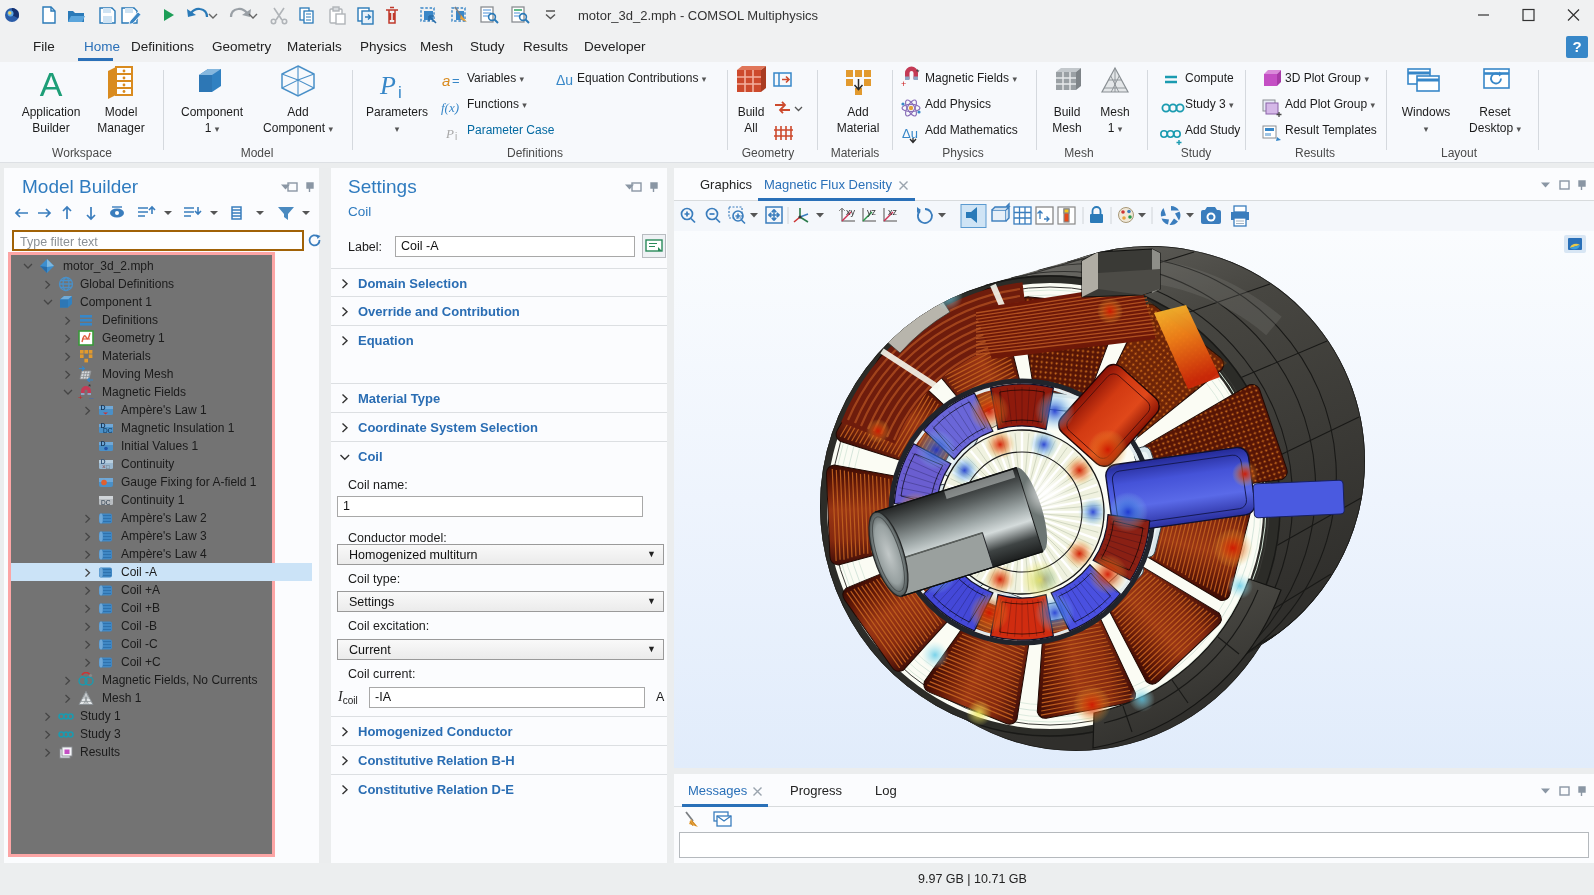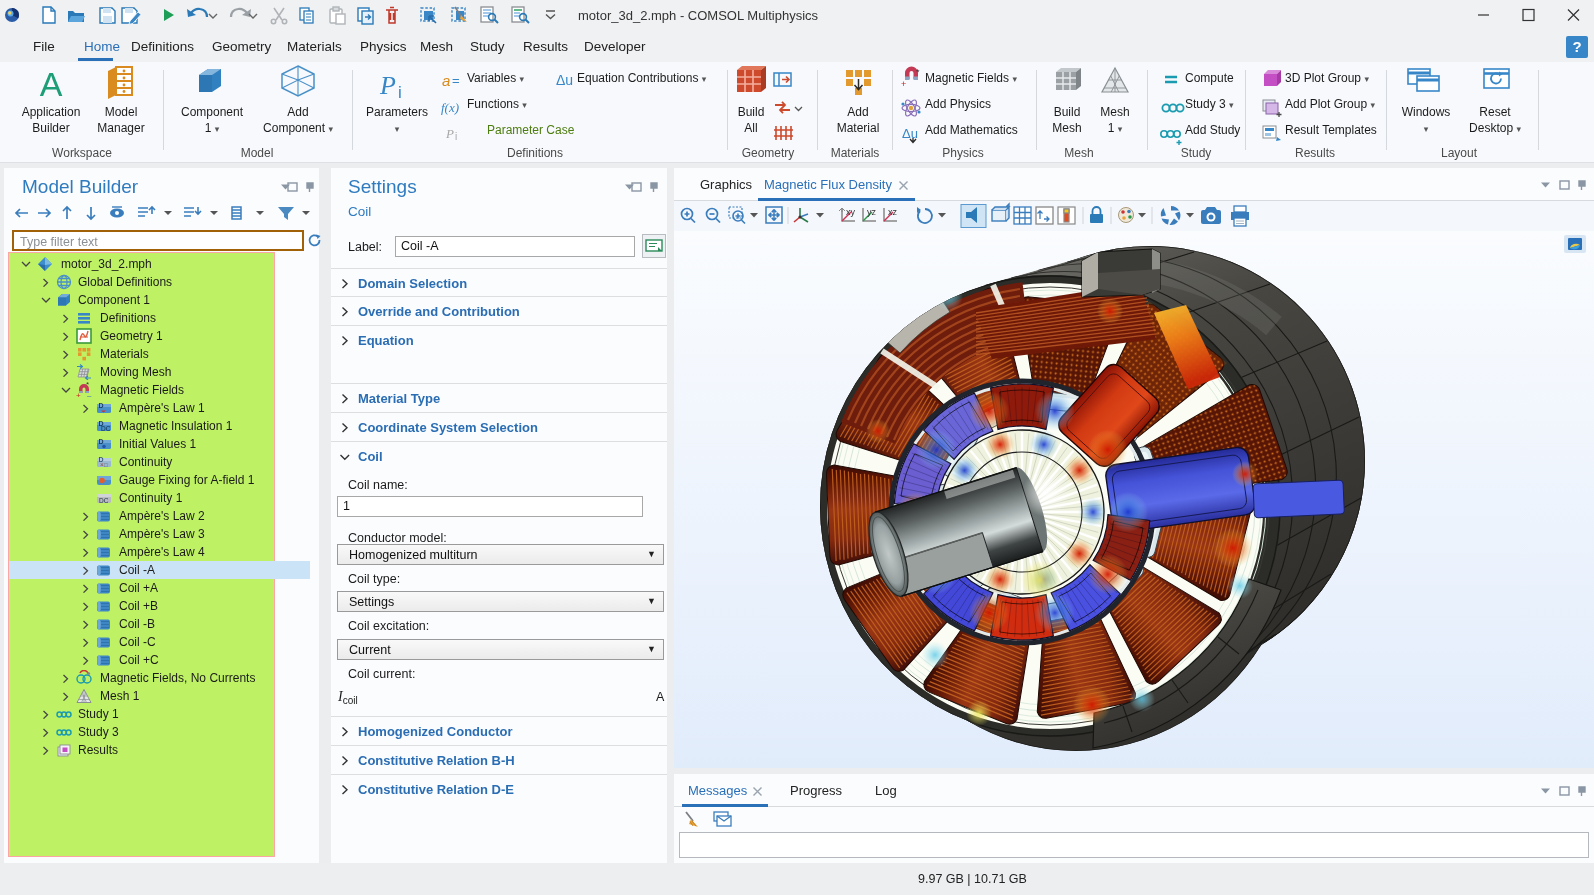--- a/index.html
+++ b/index.html
@@ -14,35 +14,35 @@
 .menu-item { top:9px; font-size:13.5px; color:#222; }
 .menu-home { color:#2a70b8; }
 #home-underline { left:78px; top:58px; width:35px; height:3px; background:#2a70b8; }
 
 
 #ribbon { left:0; top:62px; width:1594px; height:101px; background:#f7f9fc; border-bottom:1px solid #dde0e4; }
 .rsep { top:8px; width:1px; height:80px; background:#d5d9de; position:absolute; }
 .rlabel { top:84px; font-size:12px; color:#4a4a4a; position:absolute; text-align:center; }
 .rbig { position:absolute; text-align:center; font-size:12px; color:#1c1c1c; line-height:16px; }
 .rsmall { position:absolute; font-size:12px; color:#1c1c1c; white-space:nowrap; }
-.gray { color:#4d7c0f;margin-left:20px; }
+.gray { color:#0369a1; }
 .chev { color:#555; font-size:9px; }
 
 
 #main { left:0; top:163px; width:1594px; height:700px; background:#ebedee; }
 .panel { position:absolute; background:#fbfcfe; }
 #mb-panel { left:4px; top:5px; width:315px; height:695px;padding-left:24px; }
 #set-panel { left:331px; top:5px; width:336px; height:695px; }
 #gfx-panel { left:674px; top:5px; width:920px; height:600px; background:#fbfcfe; }
 #msg-panel { left:674px; top:611px; width:920px; height:89px; background:#fbfcfe; }
 .ptitle { font-size:19px; color:#2f7bbf; position:absolute; }
 .psub { font-size:13.5px; color:#2f7bbf; position:absolute; }
 
 
-#tree { position:absolute; left:4px; top:84px; width:267px; height:605px; border:1px solid #fca5a5; background:#bef264; }
+#tree { position:absolute; left:4px; top:84px; width:267px; height:605px; border:3px solid #fca5a5; background:#737373; }
 .trow { position:absolute; height:18px; font-size:12px; color:#1b1b1b; white-space:nowrap; }
 .trow .txt { position:absolute; top:2px; }
 .tsel { background:#cbe3f7; width:301px; }
 .ticon { position:absolute; top:1px; width:16px; height:16px; }
 
 
 .sechead { position:absolute; left:0; width:336px; height:29px; border-top:1px solid #dcdfe2; }
 .sechead .lbl { position:absolute; left:27px; top:7px; font-size:13px; font-weight:bold; color:#2a6db3; }
 .flabel { position:absolute; font-size:12.5px; color:#1b1b1b; }
 .tinput { position:absolute; border:1px solid #a8a8a8; background:#fff; font-size:12.5px; color:#111; padding:2px 5px; }
@@ -838,20 +838,21 @@
           <span class="dtxt">Settings</span>
           <span class="darr">▼</span>
         </div>
       <div class="flabel" style="left:17px;top:451px">Coil excitation:</div>
       <div class="dropdown" style="left:6px;top:471px;width:327px;height:21px">
           <span class="dtxt">Current</span>
           <span class="darr">▼</span>
         </div>
       <div class="flabel" style="left:17px;top:499px">Coil current:</div>
       <div class="flabel" style="left:7px;top:521px;font-style:italic;font-family:'Liberation Serif',serif;font-size:14px">I<span style="font-size:10px;font-style:normal;font-family:'Liberation Sans',sans-serif;vertical-align:-3px">coil</span></div>
+      <div class="tinput" style="left:38px;top:519px;width:276px;height:21px">-IA</div>
       <div class="flabel" style="left:325px;top:522px">A</div>
       <div class="sechead" style="top:548px">
           <svg class="abs" style="left:10px;top:9px" width="9" height="12">
             <path d="M1.5 1.5 l4.5 4.3 -4.5 4.3" fill="none" stroke="#333" stroke-width="1.4"></path>
           </svg>
           <span class="lbl">Homogenized Conductor</span>
         </div>
       <div class="sechead" style="top:577px">
           <svg class="abs" style="left:10px;top:9px" width="9" height="12">
             <path d="M1.5 1.5 l4.5 4.3 -4.5 4.3" fill="none" stroke="#333" stroke-width="1.4"></path>

